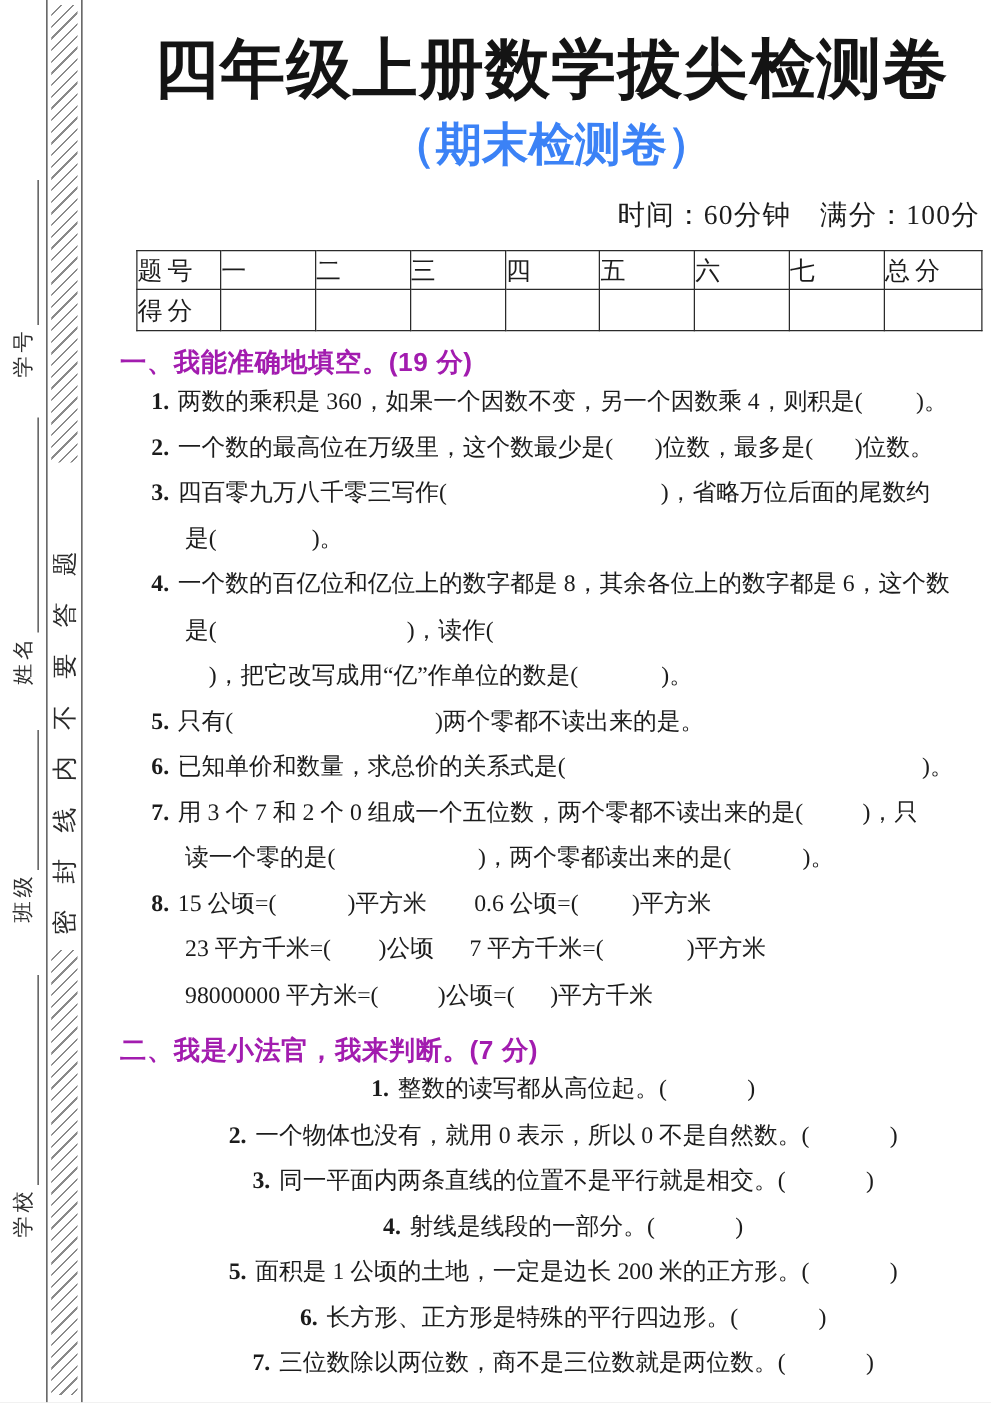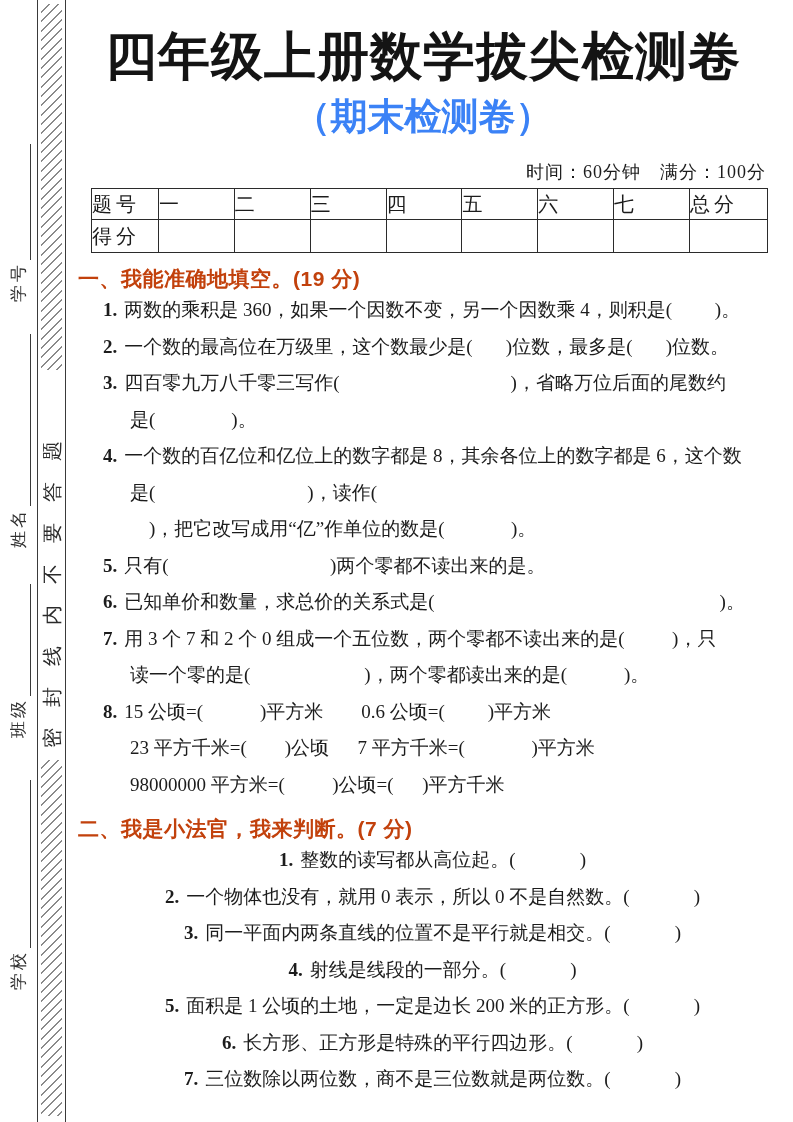--- a/index.html
+++ b/index.html
@@ -47,52 +47,52 @@
     display:inline-block; height:17px;
     border-bottom:1.5px solid #3a3a3a;
     margin-left:2px; vertical-align:bottom;
   }
   .mf-xuehao { top:302px; }  .mf-xuehao .mf-line { width:116px; }
   .mf-xingming { top:548px; } .mf-xingming .mf-line { width:172px; }
   .mf-banji { top:738px; }   .mf-banji .mf-line { width:112px; }
   .mf-xuexiao { top:990px; } .mf-xuexiao .mf-line { width:168px; }
 
   
-  .content { position:absolute; left:78px; top:0; width:690px; }
+  .content { position:absolute; left:96px; top:0; width:690px; }
 
   .title {
     margin-top:22px; text-align:center;
     font-size:52px; font-weight:bold; line-height:70px;
     letter-spacing:1px; color:#141414;
   }
   .subtitle {
     text-align:center; font-size:37px; font-weight:bold;
     line-height:50px; color:#3b82f6;
   }
   .meta {
-    text-align:right; font-size:18px; line-height:24px;
-    margin-top:18px; margin-bottom:4px; padding-right:2px;
+    text-align:right; font-size:22px; line-height:24px;
+    margin-top:18px; margin-bottom:16px; padding-right:2px;
     letter-spacing:1px;
   }
 
   table.score {
     margin-left:13px; width:677px;
     border-collapse:collapse; table-layout:fixed;
   }
   table.score td {
     border:1.6px solid #2b2b2b; text-align:left;
     font-size:20px; height:31px; letter-spacing:4px;
   }
   table.score tr.r2 td { height:33px; }
   td.c0 { width:67px; } td.c8 { width:78px; }
 
   .sec-h {
     font-family:"Liberation Sans","DejaVu Sans",sans-serif;
     font-weight:bold; font-size:21px; line-height:26px;
-    margin-top:13px; letter-spacing:0.5px; color:#c2410c;
+    margin-top:13px; letter-spacing:0.5px; color:#a21caf;
   }
   .qs { margin-left:25px; font-size:19px; line-height:36.5px; }
   .q  { padding-left:27px; text-indent:-27px; white-space:pre-wrap; }
   .qnum { font-weight:bold; margin-right:7px; }
 
   .items { margin-left:25px; font-size:19px; line-height:36.5px; }
   .itm {
     display:flex; justify-content:center;
     align-items:baseline; padding-right:5px;
   }

